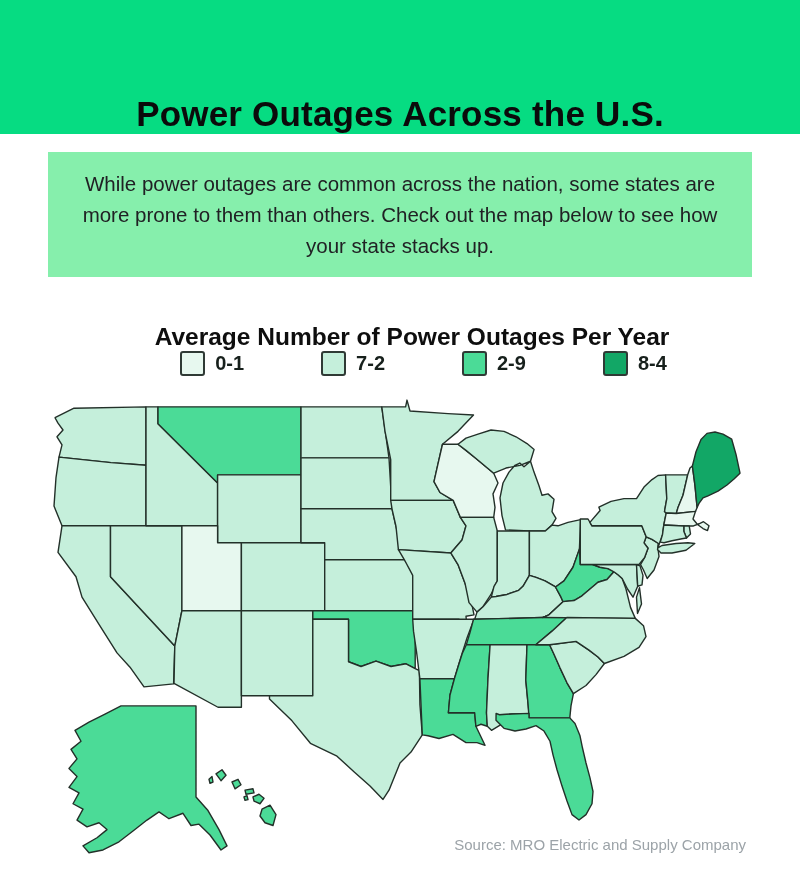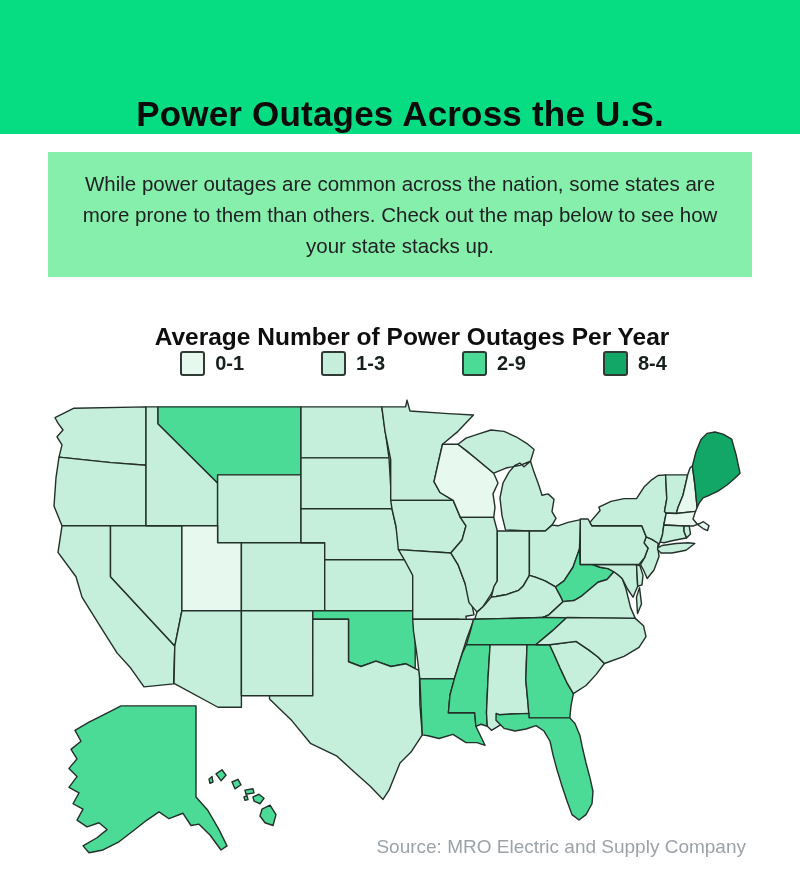--- a/index.html
+++ b/index.html
@@ -15,21 +15,21 @@
              font-size:24.5px;font-weight:bold;color:#0e0e0e;margin:12px;}
   .legend{position:absolute;top:351px;left:0;width:800px;
           display:flex;justify-content:center;align-items:center;gap:30px;}
   .legend-item{display:flex;align-items:center;gap:10px;padding-left:47px;}
   .swatch{width:25px;height:25px;border:2px solid #2F3A35;border-radius:3px;box-sizing:border-box;}
   .legend-label{font-size:20px;font-weight:bold;color:#17201c;}
   .map-wrap{position:absolute;left:46px;top:396px;width:705px;height:473px;}
   #usmap{width:705px;height:473px;display:block;}
   #usmap path{stroke:#233029;stroke-width:1.4;vector-effect:non-scaling-stroke;
               stroke-linejoin:round;stroke-linecap:round;}
-  .source{position:absolute;top:836px;right:54px;font-size:19px;color:#9CA3A8;}
+  .source{position:absolute;top:836px;right:54px;font-size:15px;color:#9CA3A8;}
 </style>
 </head>
 <body>
 
 <header class="banner" style="background: rgb(6, 220, 130);">
   <h1>Power Outages Across the U.S.</h1>
 </header>
 
 <section class="intro" style="background: #86efac;">
   <p>While power outages are common across the nation, some states are more prone to them than others. Check out the map below to see how your state stacks up.</p>
@@ -37,21 +37,21 @@
 
 <h2 class="map-title">Average Number of Power Outages Per Year</h2>
 
 <div class="legend" id="legend">
     <div class="legend-item">
       <span class="swatch" style="background: rgb(231, 248, 239);"></span>
       <span class="legend-label">0-1</span>
     </div>
     <div class="legend-item">
       <span class="swatch" style="background: rgb(197, 239, 219);"></span>
-      <span class="legend-label">1-3</span>
+      <span class="legend-label">7-2</span>
     </div>
     <div class="legend-item">
       <span class="swatch" style="background: rgb(75, 219, 151);"></span>
       <span class="legend-label">2-9</span>
     </div>
     <div class="legend-item">
       <span class="swatch" style="background: rgb(18, 167, 102);"></span>
       <span class="legend-label">8-4</span>
     </div>
   </div>

